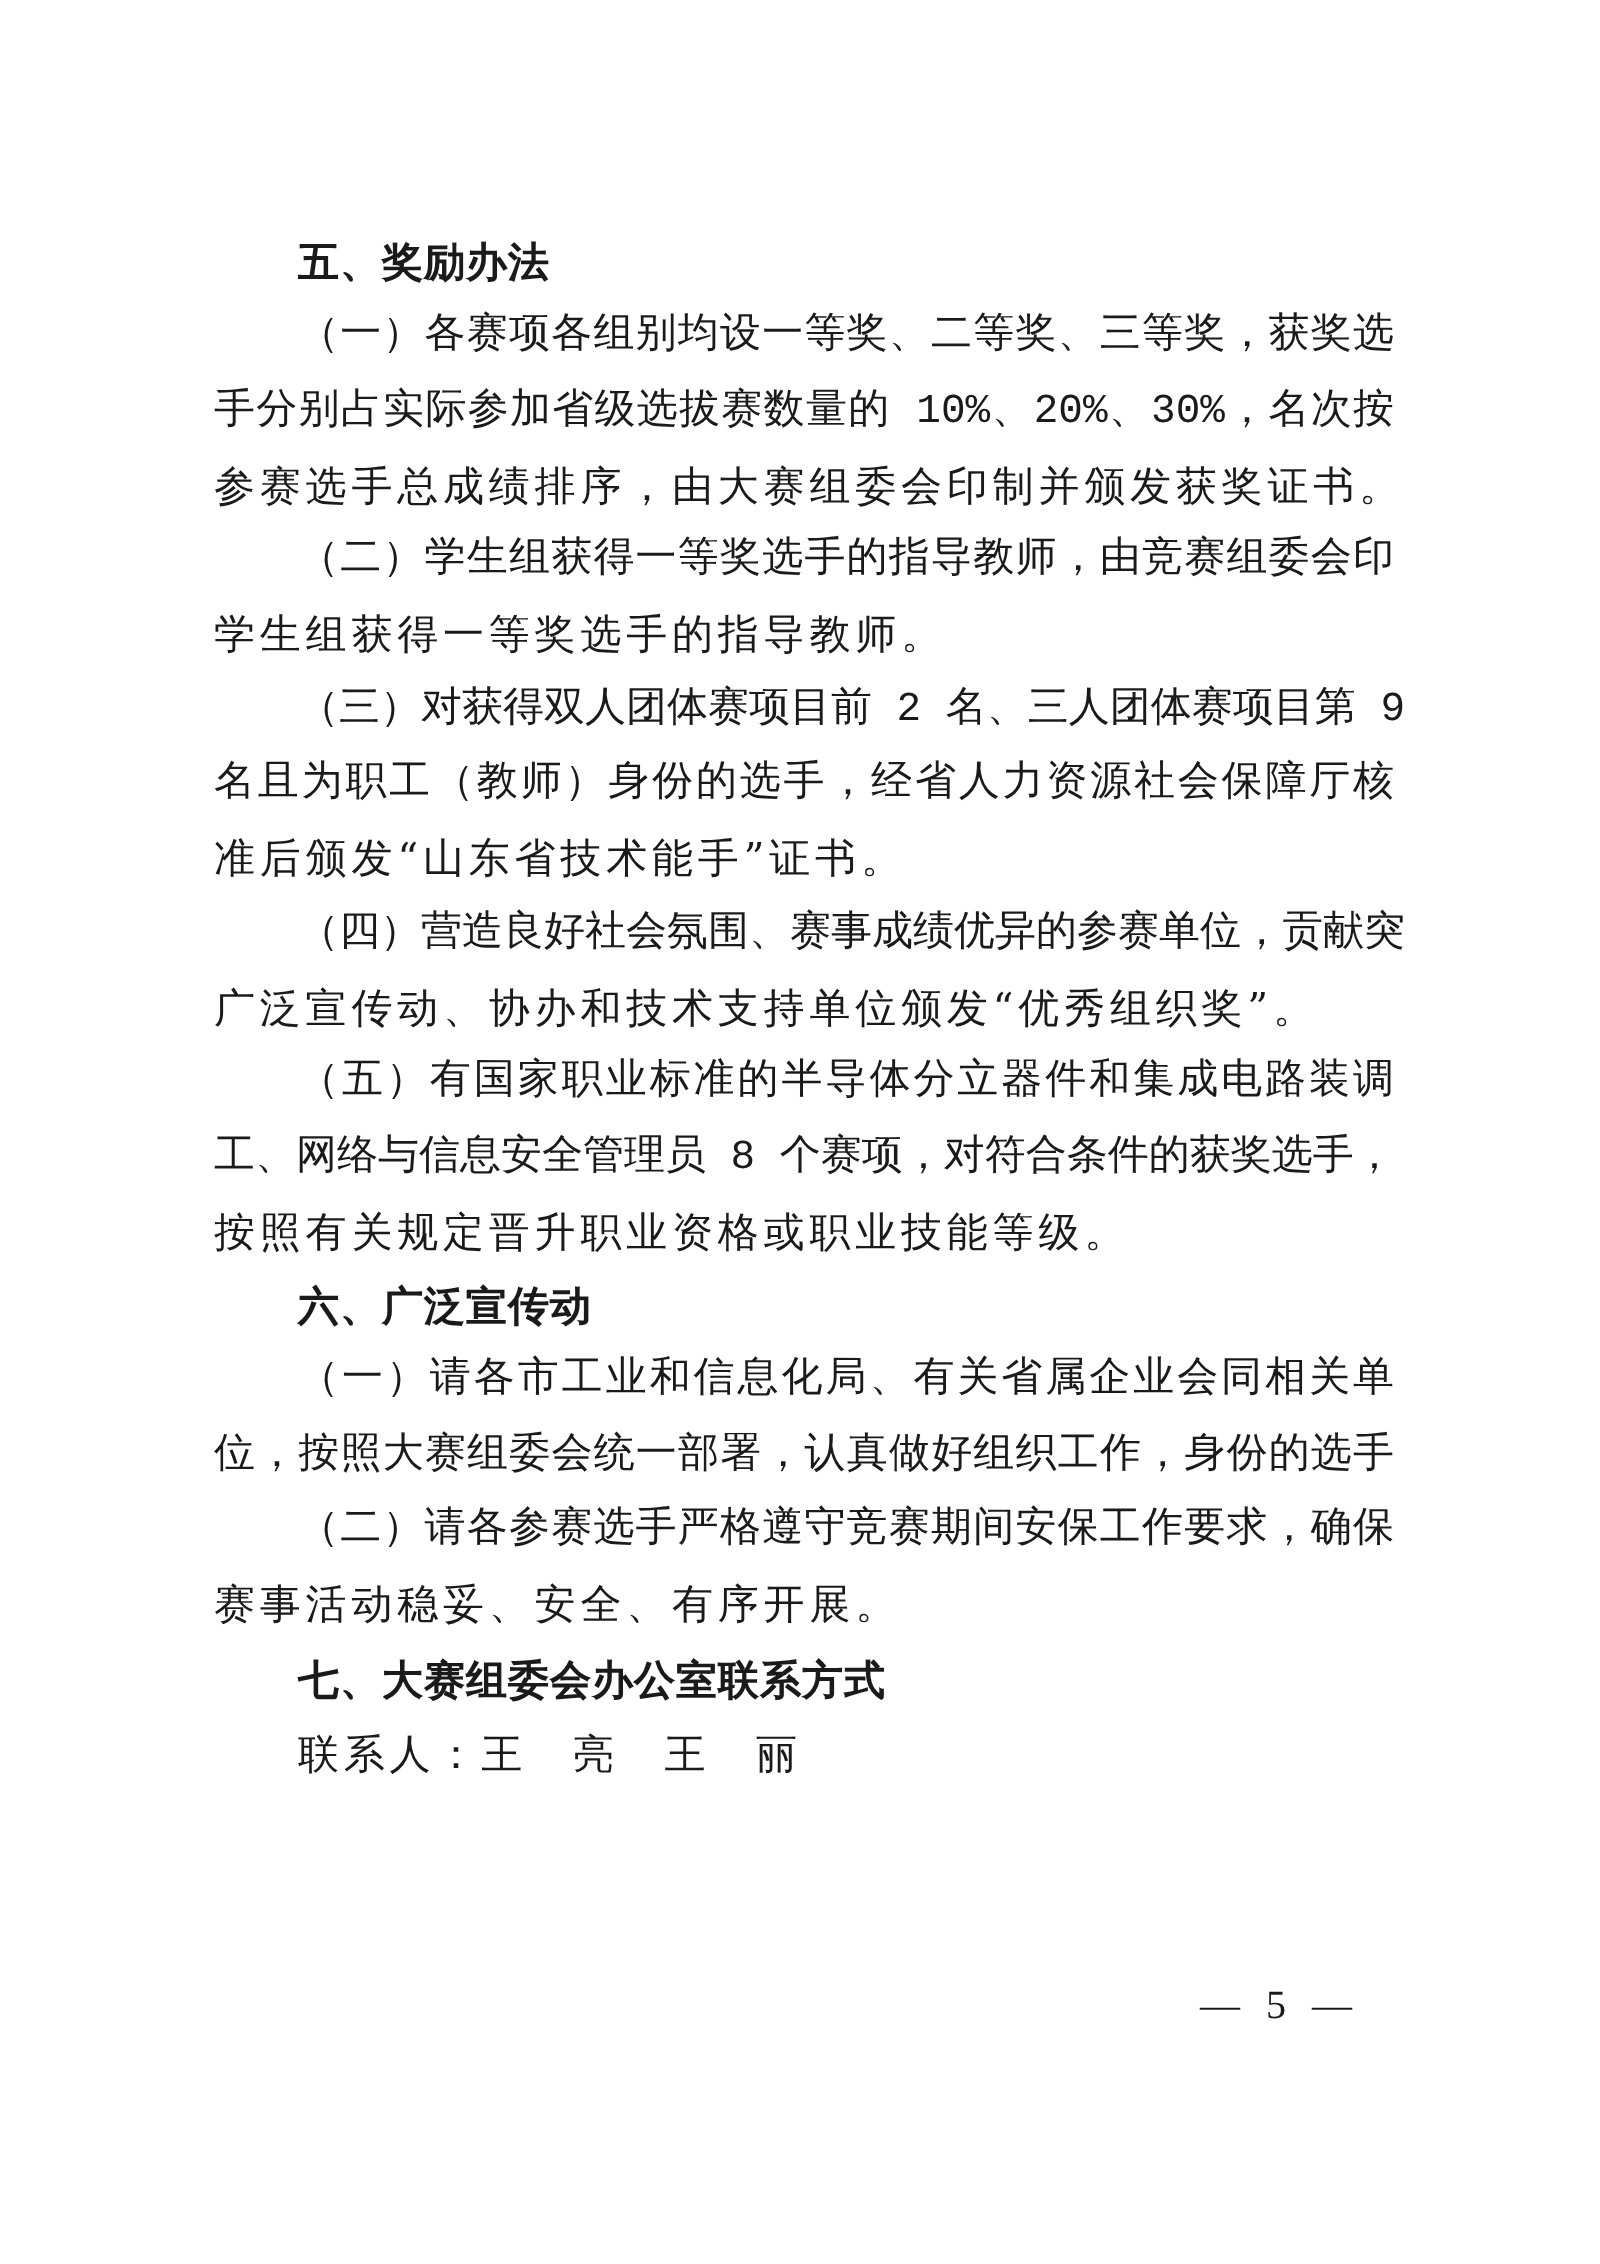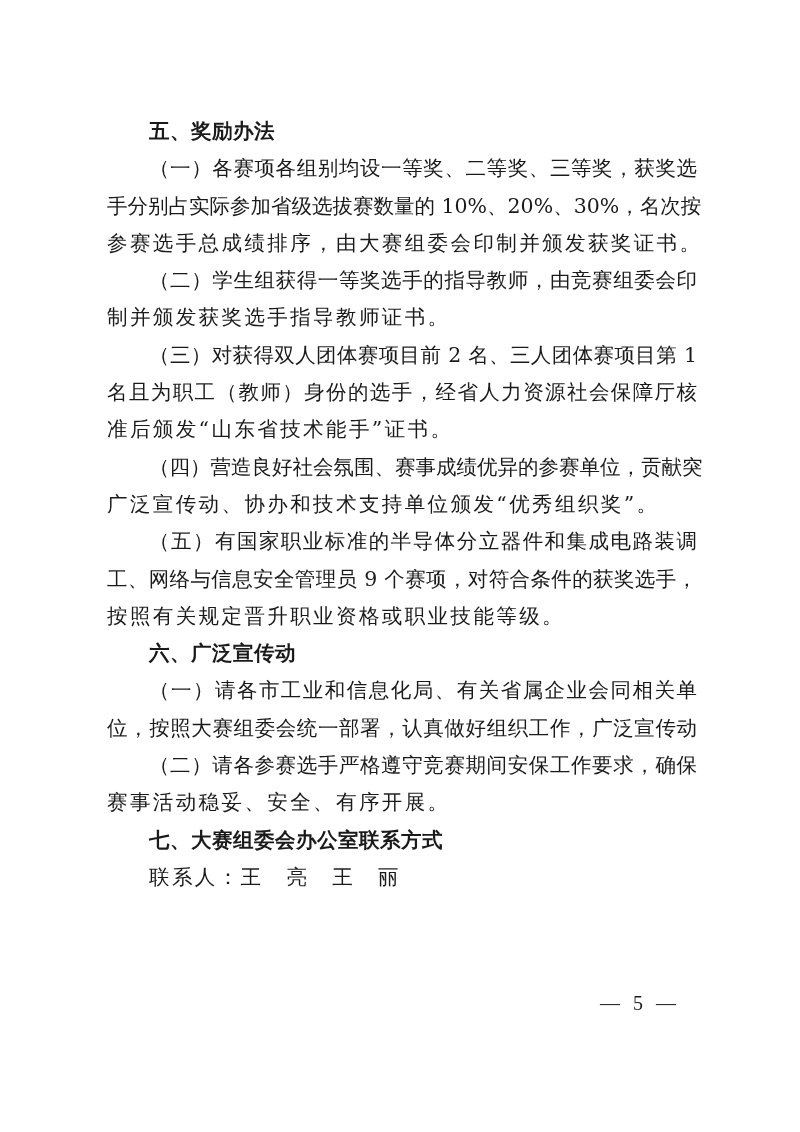--- a/index.html
+++ b/index.html
@@ -5,59 +5,59 @@
   html, body { margin: 0; padding: 0; background: #ffffff; }
   body { width: 800px; height: 1132px; position: relative; overflow: hidden;
          font-family: "DejaVu Serif", "Liberation Serif", serif; color: #1a1a1a; }
   .page { position: absolute; left: 0; top: 0; width: 800px; height: 1132px; }
   .content { position: absolute; left: 107px; top: 113px; width: 590px; }
   .line { font-size: 20.5px; height: 37.3px; line-height: 37.3px; white-space: nowrap;
           letter-spacing: 2.4px; }
   .indent { padding-left: 42px; }
   .heading { font-family: "DejaVu Sans", "Liberation Sans", sans-serif; font-weight: bold;
              letter-spacing: 0.5px; padding-left: 42px; }
-  .just { text-align: justify; text-align-last: justify; letter-spacing: 0; }
+  .just { text-align: justify; text-align-last: justify; letter-spacing: 0; font-family: Liberation Mono, monospace; }
   .page-number { position: absolute; left: 600px; top: 992px; font-size: 20px;
                  font-family: "Liberation Serif", serif; letter-spacing: 4px; }
 </style>
 </head>
 <body>
 
 <div class="page">
   <div class="content">
 
     <div class="line heading">五、奖励办法</div>
     <div>
       <div class="line indent just">（一）各赛项各组别均设一等奖、二等奖、三等奖，获奖选</div>
       <div class="line just">手分别占实际参加省级选拔赛数量的 10%、20%、30%，名次按</div>
       <div class="line">参赛选手总成绩排序，由大赛组委会印制并颁发获奖证书。</div>
     </div>
     <div>
       <div class="line indent just">（二）学生组获得一等奖选手的指导教师，由竞赛组委会印</div>
-      <div class="line">制并颁发获奖选手指导教师证书。</div>
+      <div class="line">学生组获得一等奖选手的指导教师。</div>
     </div>
     <div>
-      <div class="line indent just">（三）对获得双人团体赛项目前 2 名、三人团体赛项目第 1</div>
+      <div class="line indent just">（三）对获得双人团体赛项目前 2 名、三人团体赛项目第 9</div>
       <div class="line just">名且为职工（教师）身份的选手，经省人力资源社会保障厅核</div>
       <div class="line">准后颁发“山东省技术能手”证书。</div>
     </div>
     <div>
       <div class="line indent just">（四）营造良好社会氛围、赛事成绩优异的参赛单位，贡献突</div>
       <div class="line">广泛宣传动、协办和技术支持单位颁发“优秀组织奖”。</div>
     </div>
     <div>
       <div class="line indent just">（五）有国家职业标准的半导体分立器件和集成电路装调</div>
-      <div class="line just">工、网络与信息安全管理员 9 个赛项，对符合条件的获奖选手，</div>
+      <div class="line just">工、网络与信息安全管理员 8 个赛项，对符合条件的获奖选手，</div>
       <div class="line">按照有关规定晋升职业资格或职业技能等级。</div>
     </div>
 
     <div class="line heading">六、广泛宣传动</div>
     <div>
       <div class="line indent just">（一）请各市工业和信息化局、有关省属企业会同相关单</div>
-      <div class="line just">位，按照大赛组委会统一部署，认真做好组织工作，广泛宣传动</div>
+      <div class="line just">位，按照大赛组委会统一部署，认真做好组织工作，身份的选手</div>
     </div>
     <div>
       <div class="line indent just">（二）请各参赛选手严格遵守竞赛期间安保工作要求，确保</div>
       <div class="line">赛事活动稳妥、安全、有序开展。</div>
     </div>
 
     <div class="line heading">七、大赛组委会办公室联系方式</div>
     <div>
       <div class="line indent">联系人：王　亮　王　丽</div>
     </div>

